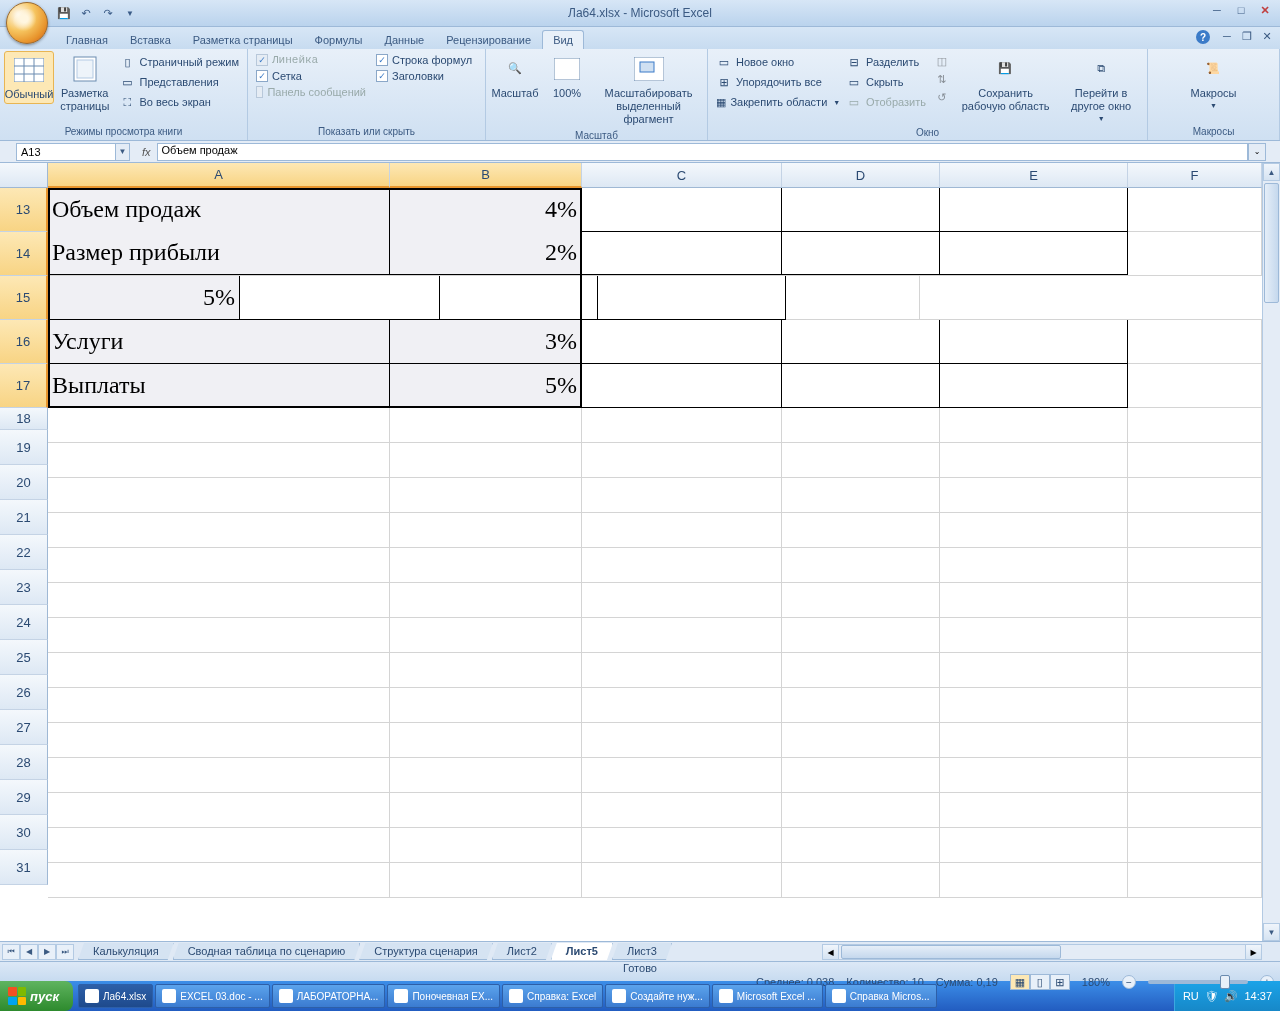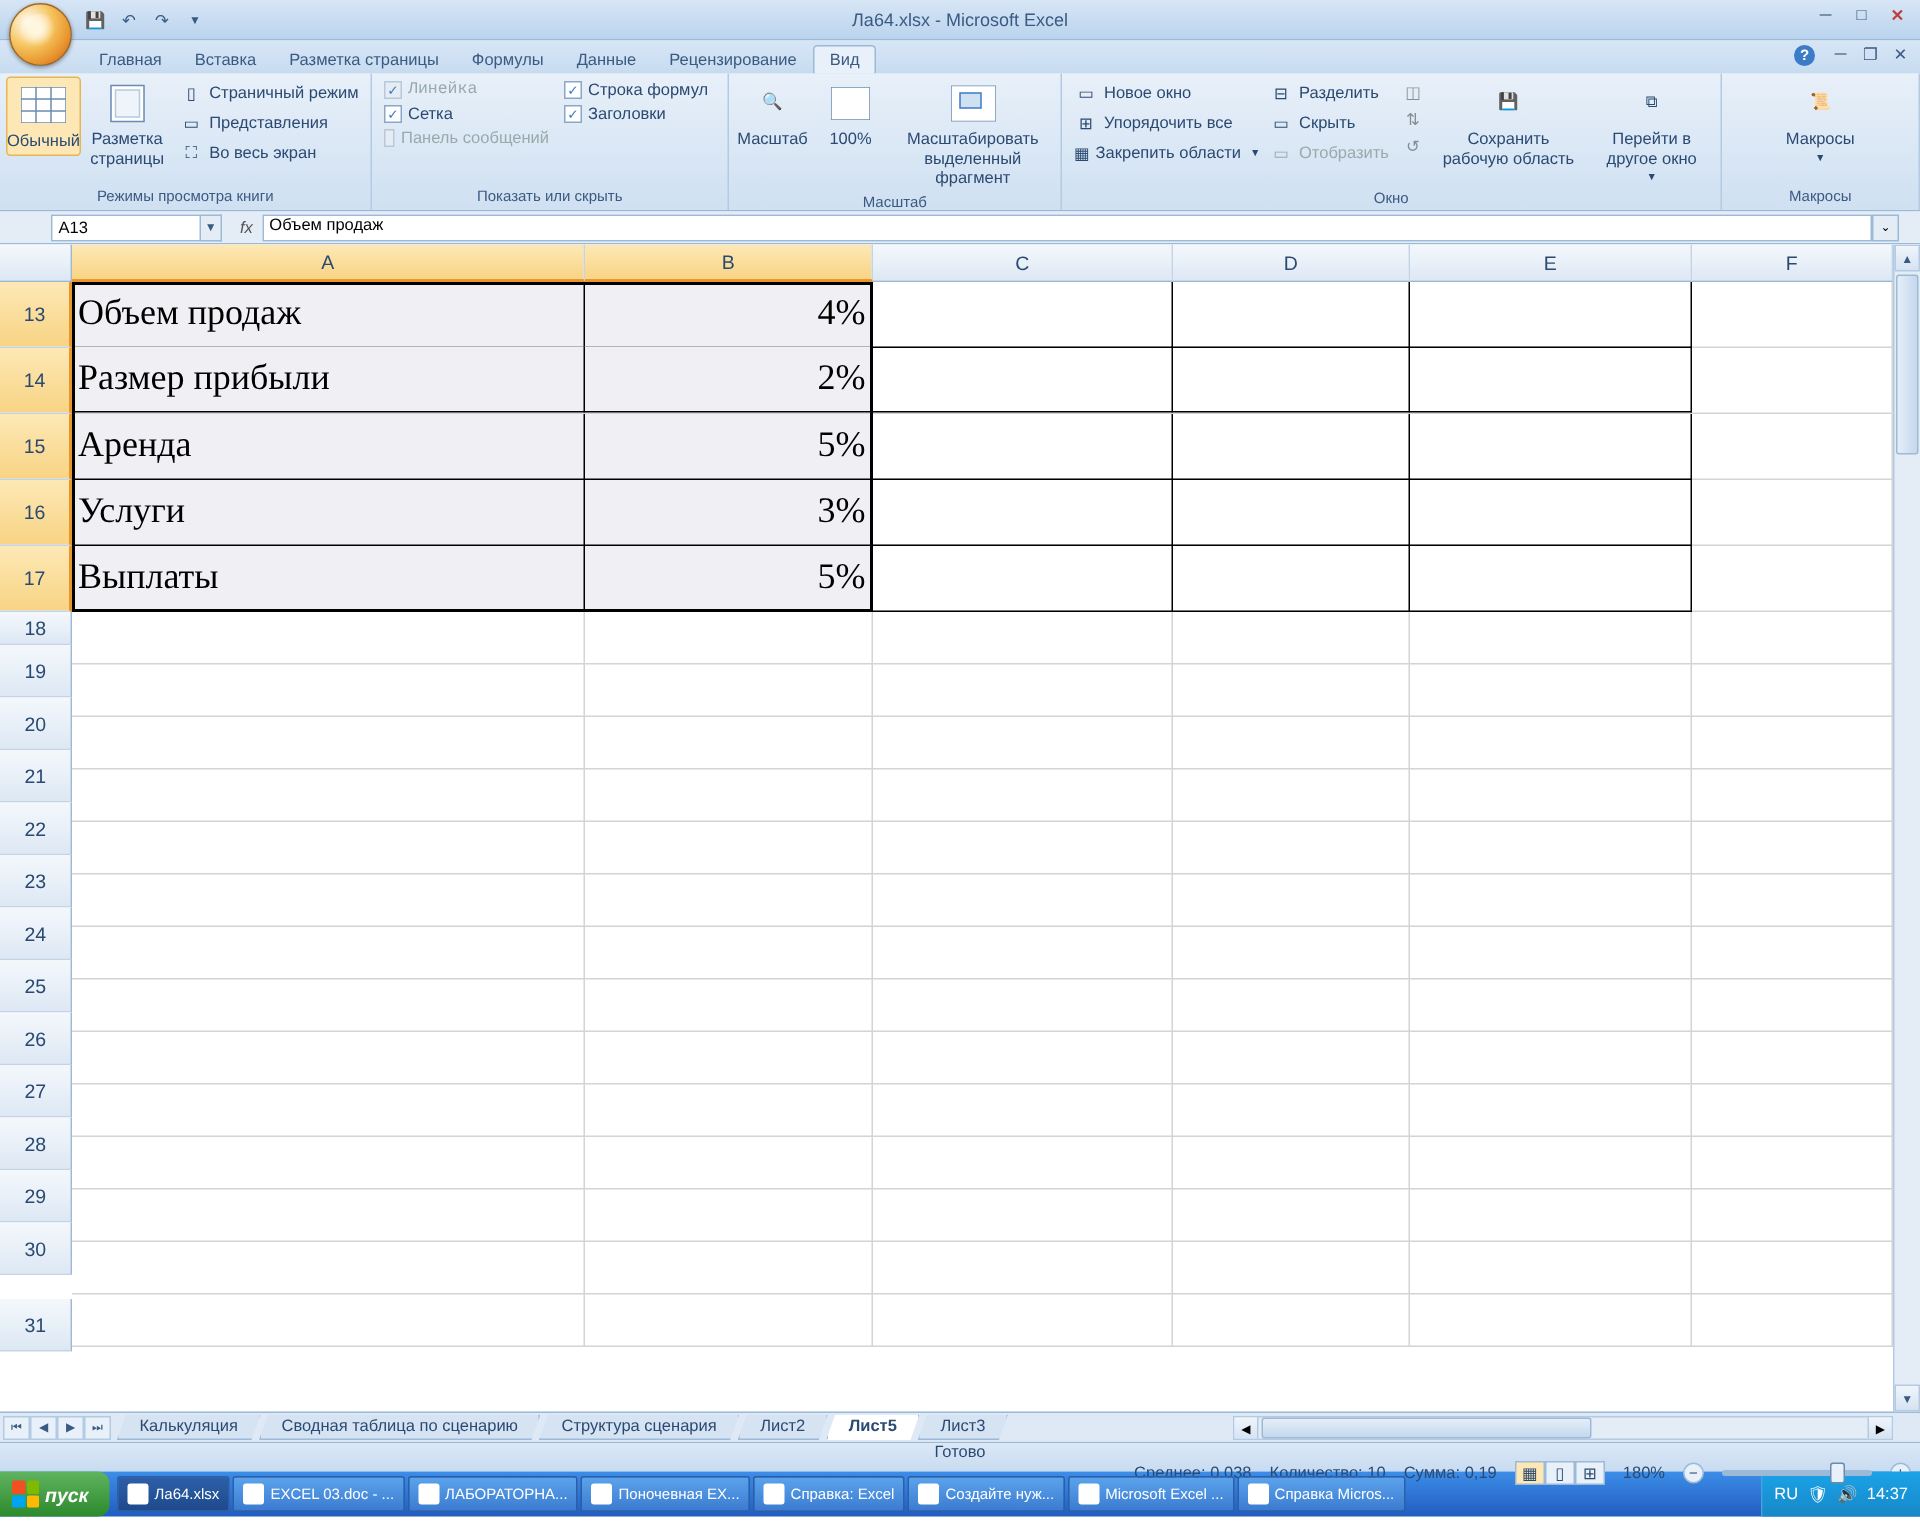--- a/index.html
+++ b/index.html
@@ -32,21 +32,21 @@
 .big-btn.active{background:#fde8b5;border:1px solid #e8b553;border-radius:3px;}
 .ico { width:32px; height:32px; display:flex; align-items:center; justify-content:center;}
 .small-list { display:flex; flex-direction:column; gap:2px; padding:2px;}
 .small-item { display:flex; align-items:center; gap:4px; color:#2b4a72; white-space:nowrap; padding:1px 2px;}
 .chk { width:12px; height:12px; border:1px solid #8aa7c8; background:#fff; display:flex; align-items:center; justify-content:center; font-size:9px; color:#3b7bc8;}
 .chk.disabled{background:#e5ecf4;border-color:#b8c8da;}
 .mini-ico{width:16px;height:16px;display:inline-flex;align-items:center;justify-content:center;}
 
 
 .fbar-row { height:22px; background:#e4ecf6; border-bottom:1px solid #9db9d8; display:flex; align-items:center;}
-.namebox { width:100px; height:18px; margin-left:34px; background:#fff; border:1px solid #9db9d8; display:flex; align-items:center; padding:0 4px; font-size:11px;}
+.namebox { width:100px; height:18px; margin-left:16px; background:#fff; border:1px solid #9db9d8; display:flex; align-items:center; padding:0 4px; font-size:11px;}
 .namebox-dd{width:14px;height:18px;border:1px solid #9db9d8;border-left:none;background:#e4ecf6;display:flex;align-items:center;justify-content:center;color:#3b5a82;font-size:8px;}
 .fx-area{display:flex;align-items:center;margin-left:6px;flex:1;}
 .fx-label{font-style:italic;color:#555;padding:0 6px;}
 .formula-input{flex:1;height:18px;border:1px solid #9db9d8;background:#fff;padding:0 4px;font-size:11px;}
 .fbar-expand{width:18px;height:18px;border:1px solid #9db9d8;background:#e4ecf6;display:flex;align-items:center;justify-content:center;font-size:8px;margin-right:14px;}
 
 
 .grid-wrap { height:778px; position:relative; background:#fff; overflow:hidden;}
 .corner{position:absolute;left:0;top:0;width:48px;height:25px;background:linear-gradient(#f4f8fc,#dde8f4);border-right:1px solid #9fb8d4;border-bottom:1px solid #9fb8d4;}
 .col-headers{position:absolute;left:48px;top:0;right:18px;height:25px;display:flex;}
@@ -321,41 +321,40 @@
       <div class="row-h" style="height: 35px;">21</div>
       <div class="row-h" style="height: 35px;">22</div>
       <div class="row-h" style="height: 35px;">23</div>
       <div class="row-h" style="height: 35px;">24</div>
       <div class="row-h" style="height: 35px;">25</div>
       <div class="row-h" style="height: 35px;">26</div>
       <div class="row-h" style="height: 35px;">27</div>
       <div class="row-h" style="height: 35px;">28</div>
       <div class="row-h" style="height: 35px;">29</div>
       <div class="row-h" style="height: 35px;">30</div>
-      <div class="row-h" style="height: 35px; margin-top: 16px;">31</div>
+      <div class="row-h" style="height: 35px;">31</div>
     </div>
   <div class="cells" id="cells">
       <div class="row" style="height: 44px;">
         <div class="cell data" style="width: 342px; height: 44px; border-right: 1px solid rgb(0, 0, 0); border-bottom: 1px solid rgb(0, 0, 0);">Объем продаж</div>
         <div class="cell b-right data" style="width: 192px; height: 44px; border-right: 1px solid rgb(0, 0, 0); border-bottom: 1px solid rgb(0, 0, 0);">4%</div>
         <div class="cell" style="width: 200px; height: 44px; border-right: 1px solid rgb(0, 0, 0); border-bottom: 1px solid rgb(0, 0, 0);"></div>
         <div class="cell" style="width: 158px; height: 44px; border-right: 1px solid rgb(0, 0, 0); border-bottom: 1px solid rgb(0, 0, 0);"></div>
         <div class="cell" style="width: 188px; height: 44px; border-right: 1px solid rgb(0, 0, 0); border-bottom: 1px solid rgb(0, 0, 0);"></div>
         <div class="cell" style="width: 134px; height: 44px;"></div>
       </div>
       <div class="row" style="height: 44px; align-items: flex-end;">
         <div class="cell data" style="width: 342px; height: 44px; border-right: 1px solid rgb(0, 0, 0); border-bottom: 1px solid rgb(0, 0, 0);">Размер прибыли</div>
         <div class="cell b-right data" style="width: 192px; height: 44px; border-right: 1px solid rgb(0, 0, 0); border-bottom: 1px solid rgb(0, 0, 0);">2%</div>
         <div class="cell" style="width: 200px; height: 44px; border-right: 1px solid rgb(0, 0, 0); border-bottom: 1px solid rgb(0, 0, 0);"></div>
         <div class="cell" style="width: 158px; height: 44px; border-right: 1px solid rgb(0, 0, 0); border-bottom: 1px solid rgb(0, 0, 0);"></div>
         <div class="cell" style="width: 188px; height: 44px; border-right: 1px solid rgb(0, 0, 0); border-bottom: 1px solid rgb(0, 0, 0);"></div>
         <div class="cell" style="width: 134px; height: 44px;"></div>
       </div>
       <div class="row" style="height: 44px;">
-        <div class="cell data" style="width: 342px; height: 44px; border-right: 1px solid rgb(0, 0, 0); border-bottom: 1px solid rgb(0, 0, 0);">Аренда</div>
         <div class="cell b-right data" style="width: 192px; height: 44px; border-right: 1px solid rgb(0, 0, 0); border-bottom: 1px solid rgb(0, 0, 0);">5%</div>
         <div class="cell" style="width: 200px; height: 44px; border-right: 1px solid rgb(0, 0, 0); border-bottom: 1px solid rgb(0, 0, 0);"></div>
         <div class="cell" style="width: 158px; height: 44px; border-right: 1px solid rgb(0, 0, 0); border-bottom: 1px solid rgb(0, 0, 0);"></div>
         <div class="cell" style="width: 188px; height: 44px; border-right: 1px solid rgb(0, 0, 0); border-bottom: 1px solid rgb(0, 0, 0);"></div>
         <div class="cell" style="width: 134px; height: 44px;"></div>
       </div>
       <div class="row" style="height: 44px;">
         <div class="cell data" style="width: 342px; height: 44px; border-right: 1px solid rgb(0, 0, 0); border-bottom: 1px solid rgb(0, 0, 0);">Услуги</div>
         <div class="cell b-right data" style="width: 192px; height: 44px; border-right: 1px solid rgb(0, 0, 0); border-bottom: 1px solid rgb(0, 0, 0);">3%</div>
         <div class="cell" style="width: 200px; height: 44px; border-right: 1px solid rgb(0, 0, 0); border-bottom: 1px solid rgb(0, 0, 0);"></div>

